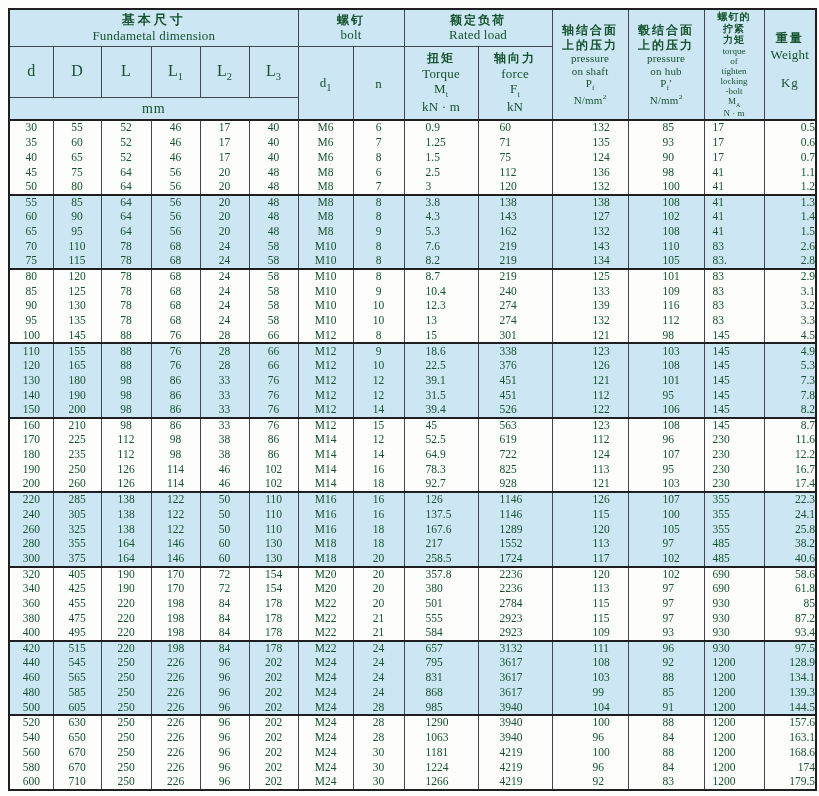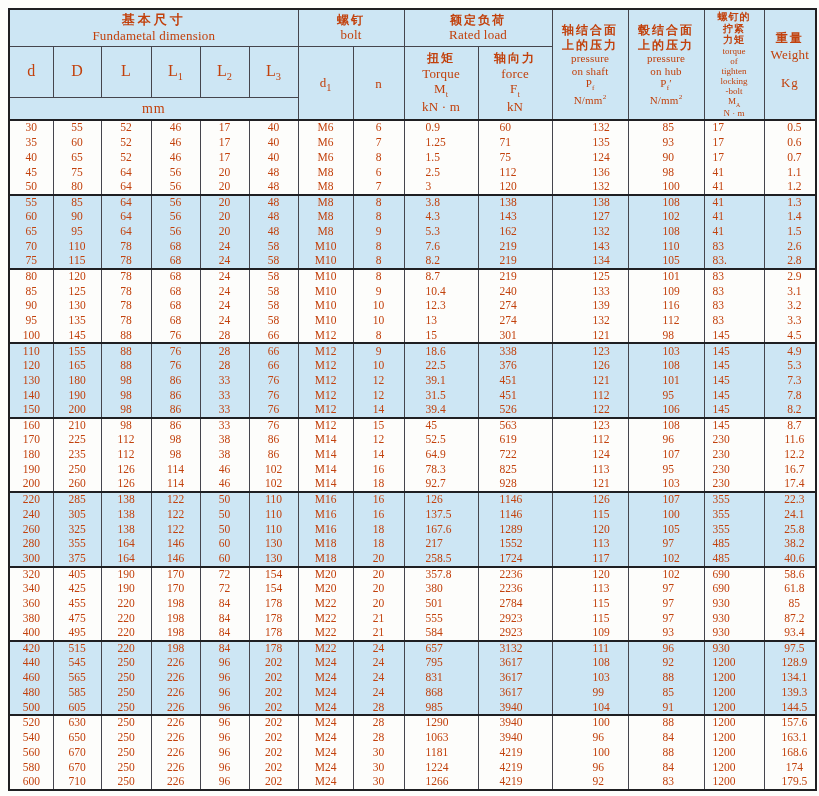--- a/index.html
+++ b/index.html
@@ -1,21 +1,21 @@
 <!DOCTYPE html>
 <html><head>
 <meta charset="utf-8">
 <style>
   html, body { margin: 0; padding: 0; background: #ffffff; }
   .page {
     position: relative;
     width: 819px; height: 796px;
     background: #fdfdfb;
     font-family: "Liberation Serif", "DejaVu Serif", serif;
-    color: #c2410c;
+    color: #14532d;
   }
   table.spec {
     position: absolute; left: 8px; top: 8px;
     width: 807px;
     border-collapse: collapse;
     table-layout: fixed;
     border: 2px solid #1f1f22;
   }
   th, td { border-left: 1px solid #45454d; border-right: 1px solid #45454d; }
   thead th {
@@ -56,21 +56,21 @@
   }
   tr.band-blue td { background: #cde6f4; }
   tr.band-white td { background: #fdfdfb; }
   tr.group-start td { border-top: 2px solid #1f1f22; }
   
   td.c8  { text-align: left; padding-left: 21px; }
   td.c9  { text-align: left; padding-left: 21px; }
   td.c10 { text-align: left; padding-left: 40px; }
   td.c11 { text-align: left; padding-left: 34px; }
   td.c12 { text-align: left; padding-left: 8px; }
-  td.c13 { text-align: center; padding-left: 9px; }
+  td.c13 { text-align: right; padding-left: 9px; }
 </style>
 </head>
 <body>
 
 <div class="page">
   <table class="spec">
     <colgroup>
       <col style="width:44px">
         <col style="width:48px">
         <col style="width:50px">

